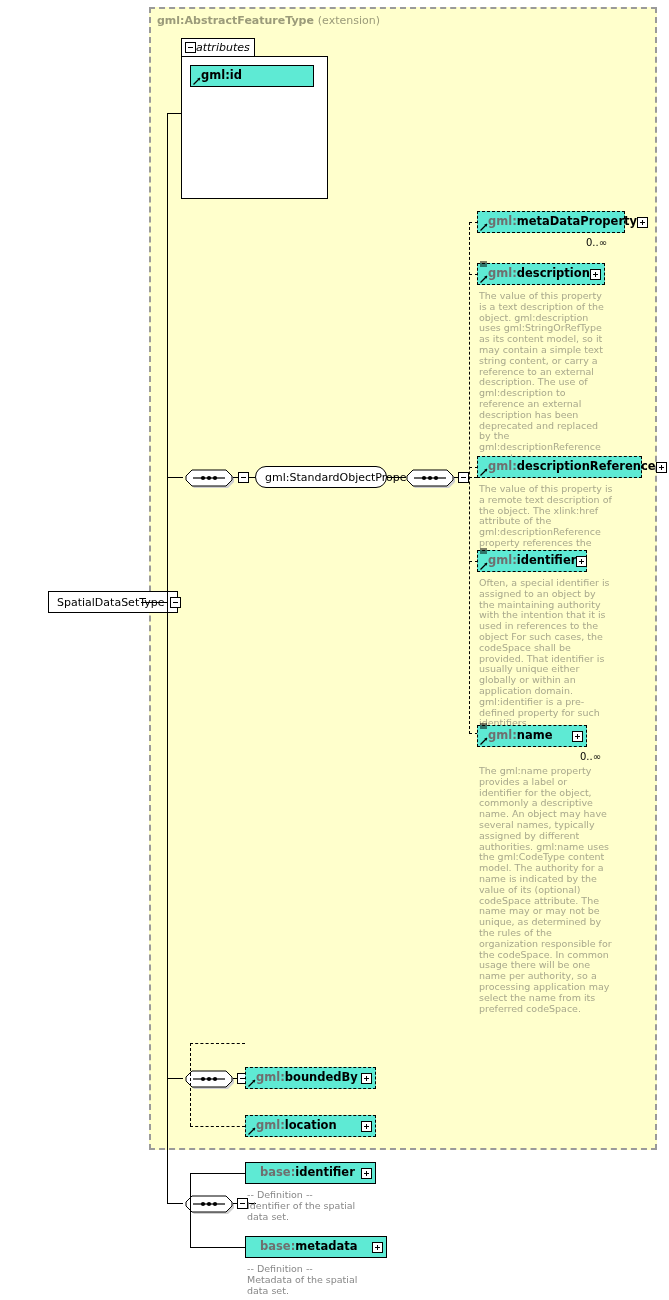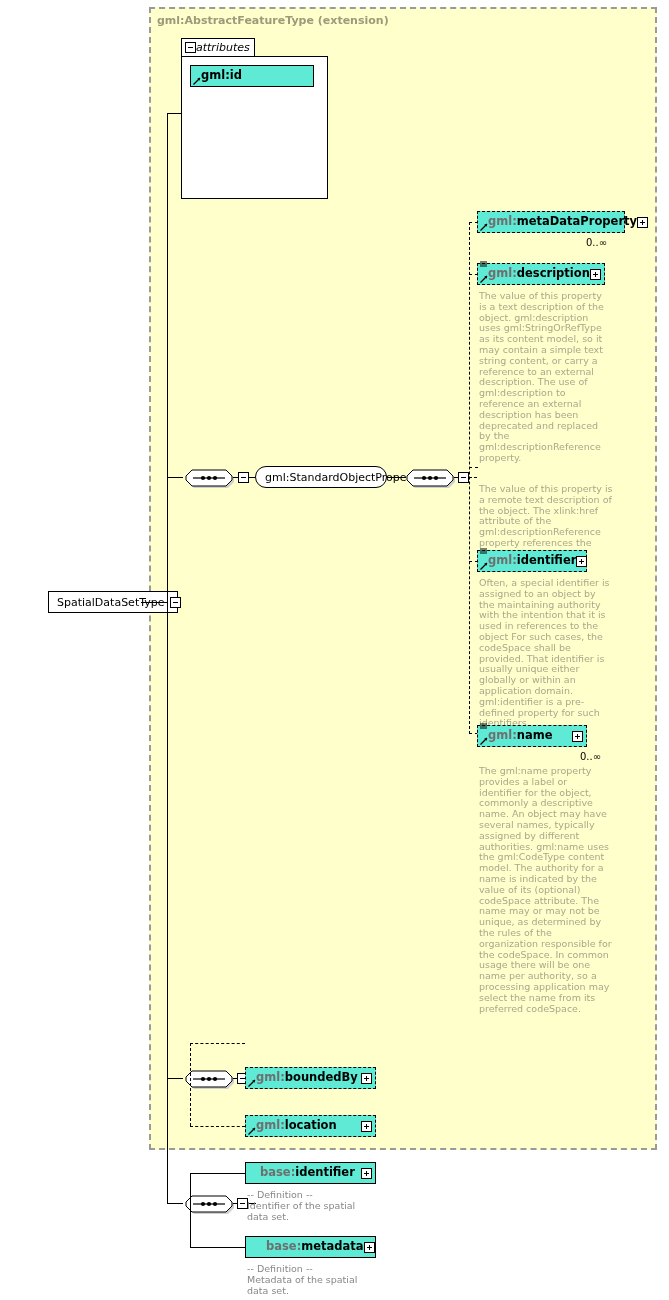--- a/index.html
+++ b/index.html
@@ -15,21 +15,21 @@
     position:absolute;
     background:#ffffcc;
     border:2px dashed #9a9a9a;
     box-sizing:border-box;
   }
   .ext-title{
     position:absolute;
     font-size:11px;font-weight:bold;color:#9b9b7a;
     white-space:nowrap;
   }
-  .ext-title .ext-sub{font-weight:bold;font-style:normal;color:#9b9b7a;}
+  .ext-title .ext-sub{font-weight:normal;font-style:normal;color:#9b9b7a;}
 
   
   .attr-tab{
     position:absolute;
     background:#ffffff;
     border:1px solid #000;
     border-bottom:none;
     box-sizing:border-box;
     height:18px;
     display:flex;align-items:center;
@@ -238,20 +238,30 @@
       <path d="M7,1 L4.2,1.4 L6.6,3.8 Z" fill="#000"></path>
     </svg>
     <span class="nm">
       <span class="pfx">gml:</span><span>description</span>
     </span>
     <span class="exp plus"></span>
   </div>
   <div class="doc" style="left:479px;top:291px;width:133px;">The value of this property is a text description of the object. gml:description uses gml:StringOrRefType as its content model, so it may contain a simple text string content, or carry a reference to an external description. The use of gml:description to reference an external description has been deprecated and replaced by the gml:descriptionReference property.</div>
 
   <div class="shadow" style="left:481px;top:460px;width:165px;height:22px;"></div>
+  <div class="elem opt" style="left:477px;top:456px;width:165px;">
+    <svg class="arrow-gl" viewBox="0 0 8 8">
+      <path d="M0.5,7.5 L7,1" stroke="#000" stroke-width="1.2" fill="none"></path>
+      <path d="M7,1 L4.2,1.4 L6.6,3.8 Z" fill="#000"></path>
+    </svg>
+    <span class="nm">
+      <span class="pfx">gml:</span><span>descriptionReference</span>
+    </span>
+    <span class="exp plus"></span>
+  </div>
   <div class="doc" style="left:479px;top:484px;width:140px;">The value of this property is a remote text description of the object. The xlink:href attribute of the gml:descriptionReference property references the external description.</div>
 
   <div class="shadow" style="left:481px;top:554px;width:110px;height:22px;"></div>
   <div class="elem opt" style="left:477px;top:550px;width:110px;">
     <svg class="lines-gl" viewBox="0 0 8 8">
       <line x1="0" y1="2" x2="7" y2="2" stroke="#000" stroke-width="1"></line>
       <line x1="0" y1="4" x2="7" y2="4" stroke="#000" stroke-width="1"></line>
       <line x1="0" y1="6" x2="7" y2="6" stroke="#000" stroke-width="1"></line>
     </svg>
     <svg class="arrow-gl" viewBox="0 0 8 8">
@@ -342,21 +352,21 @@
   <div class="elem" style="left:245px;top:1162px;width:131px;padding-left:14px;">
     <span class="nm">
       <span class="pfx">base:</span><span>identifier</span>
     </span>
     <span class="exp plus"></span>
   </div>
   <div class="doc grey" style="left:247px;top:1190px;width:132px;">-- Definition --
 Identifier of the spatial data set.</div>
 
   <div class="shadow" style="left:249px;top:1240px;width:131px;height:22px;"></div>
-  <div class="elem" style="left:245px;top:1236px;width:131px;padding-left:20px;">
+  <div class="elem" style="left:245px;top:1236px;width:142px;padding-left:14px;">
     <span class="nm">
       <span class="pfx">base:</span><span>metadata</span>
     </span>
     <span class="exp plus"></span>
   </div>
   <div class="doc grey" style="left:247px;top:1264px;width:132px;">-- Definition --
 Metadata of the spatial data set.</div>
 
 </div>
 

